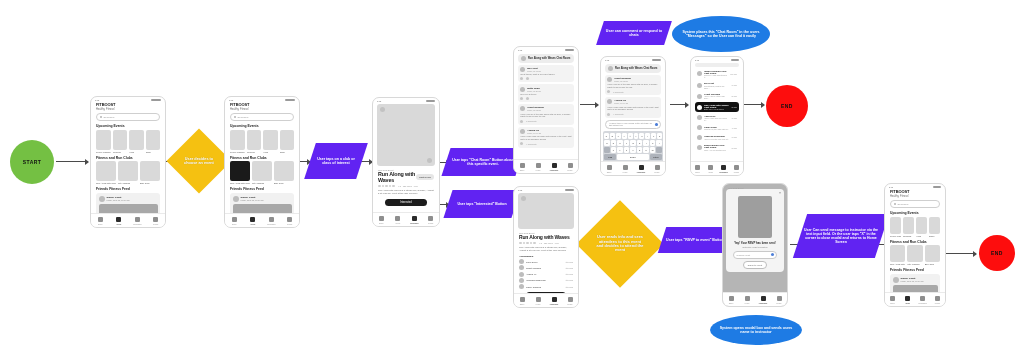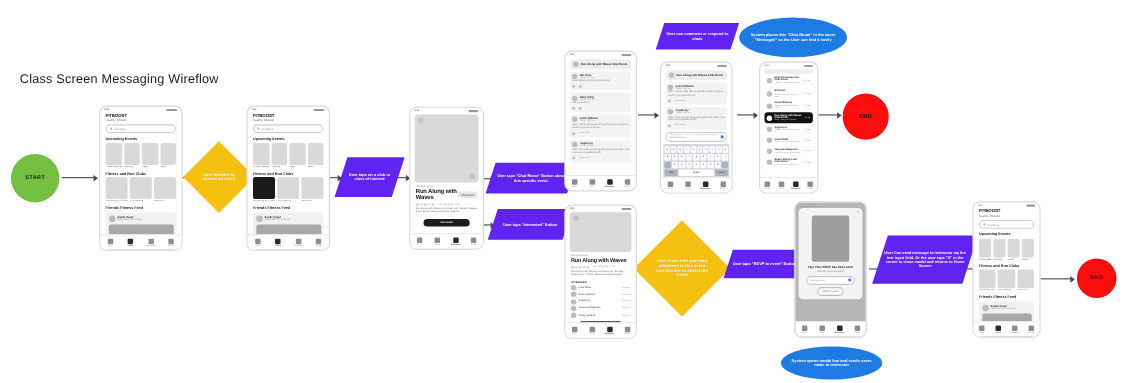--- a/index.html
+++ b/index.html
@@ -148,21 +148,20 @@
   .m-in span{font-size:2px;color:#9a9a9a;}
   .m-in .sb{width:3px;height:3px;border-radius:50%;background:#4e7fd8;}
   .m-b{margin:2.5px 14px 0 14px;border:.7px solid #bdbdbd;border-radius:5px;
       text-align:center;font-size:2.2px;color:#5d5d5d;padding:1.8px 0;background:#fff;}
 </style>
 </head>
 <body>
 
 <div class="canvas">
 
-  <div class="title">Class Screen Messaging Wireflow</div>
 
   <div class="term start" style="left:10px;top:140px;width:44px;height:44px;">
     <span>START</span>
   </div>
 
   <div class="term end" style="left:766px;top:85px;width:42px;height:42px;">
     <span>END</span>
   </div>
 
   <div class="term end" style="left:979px;top:235px;width:36px;height:36px;">

